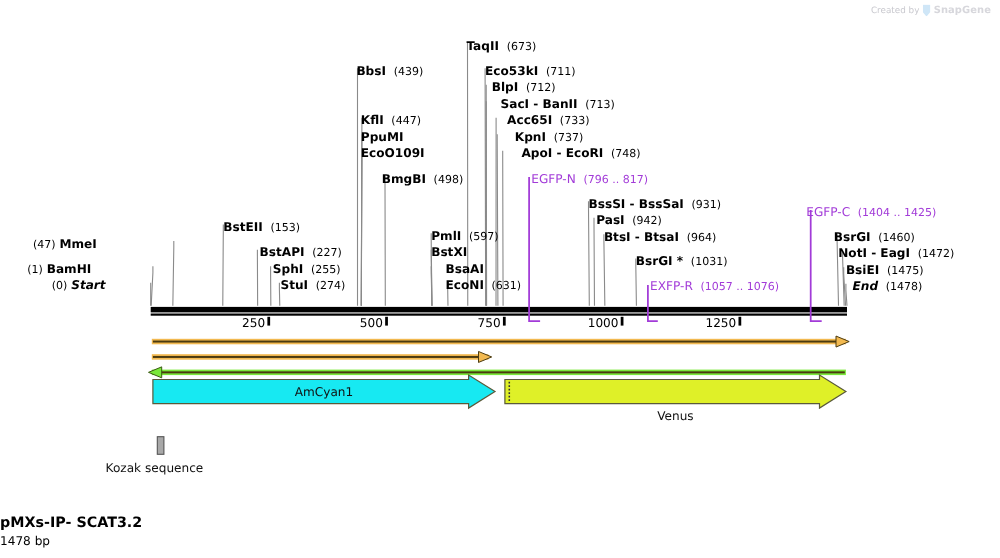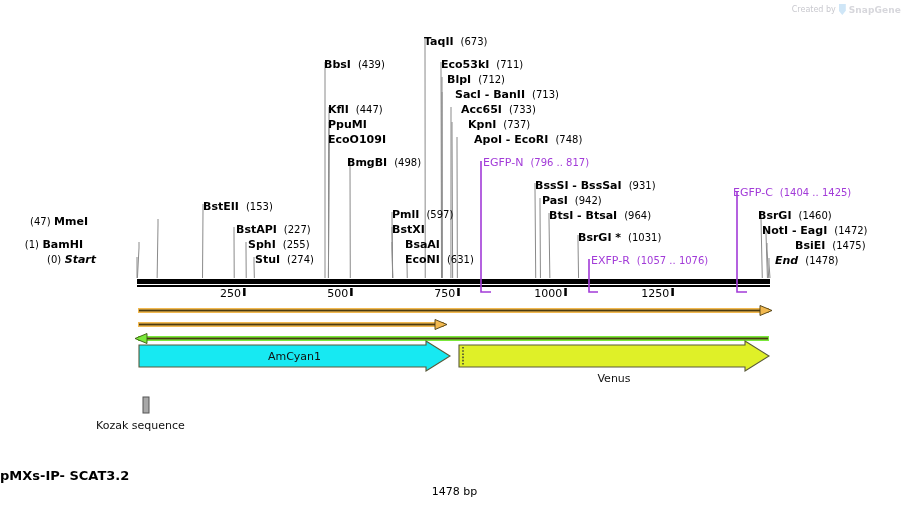--- a/index.html
+++ b/index.html
@@ -20,21 +20,21 @@
   .lbl .enz{font-weight:bold;color:#000;}
   .lbl .pos{color:#000;font-weight:normal;font-size:10px;}
   .lbl.ital .enz{font-style:italic;}
   .lbl.purple .enz{font-weight:normal;color:#a23bd8;}
   .lbl.purple .pos{color:#a23bd8;}
   .lbl.rt{}
 
   .ftlabel{position:absolute;font-size:11px;color:#111;white-space:nowrap;}
 
   .title{position:absolute;width:100%;text-align:left;font-weight:bold;font-size:13px;color:#000;}
-  .subtitle{position:absolute;width:100%;text-align:center;font-size:11px;color:#000;}
+  .subtitle{position:absolute;width:100%;text-align:left;font-size:11px;color:#000;}
 </style>
 </head>
 <body>
 
 <div id="map">
 
   <div class="wm">
     <span>Created by</span>
     <span class="wm-mark"></span>
     <span class="wm-name">SnapGene</span>
@@ -127,21 +127,21 @@
       <div class="lbl" style="left: 455px; top: 89px;"><span class="enz">SacI - BanII</span>&nbsp;&nbsp;<span class="pos">(713)</span></div>
       <div class="lbl" style="left: 461px; top: 104px;"><span class="enz">Acc65I</span>&nbsp;&nbsp;<span class="pos">(733)</span></div>
       <div class="lbl" style="left: 468px; top: 119px;"><span class="enz">KpnI</span>&nbsp;&nbsp;<span class="pos">(737)</span></div>
       <div class="lbl" style="left: 474px; top: 134px;"><span class="enz">ApoI - EcoRI</span>&nbsp;&nbsp;<span class="pos">(748)</span></div>
       <div class="lbl" style="left: 535px; top: 180px;"><span class="enz">BssSI - BssSaI</span>&nbsp;&nbsp;<span class="pos">(931)</span></div>
       <div class="lbl" style="left: 542px; top: 195px;"><span class="enz">PasI</span>&nbsp;&nbsp;<span class="pos">(942)</span></div>
       <div class="lbl" style="left: 549px; top: 210px;"><span class="enz">BtsI - BtsaI</span>&nbsp;&nbsp;<span class="pos">(964)</span></div>
       <div class="lbl" style="left: 578px; top: 232px;"><span class="enz">BsrGI *</span>&nbsp;&nbsp;<span class="pos">(1031)</span></div>
       <div class="lbl" style="left: 758px; top: 210px;"><span class="enz">BsrGI</span>&nbsp;&nbsp;<span class="pos">(1460)</span></div>
       <div class="lbl" style="left: 762px; top: 225px;"><span class="enz">NotI - EagI</span>&nbsp;&nbsp;<span class="pos">(1472)</span></div>
-      <div class="lbl" style="left: 769px; top: 240px; padding-left: 26px;"><span class="enz">BsiEI</span>&nbsp;&nbsp;<span class="pos">(1475)</span></div>
+      <div class="lbl" style="left: 769px; top: 240px;"><span class="enz">BsiEI</span>&nbsp;&nbsp;<span class="pos">(1475)</span></div>
       <div class="lbl ital" style="left: 775px; top: 255px;"><span class="enz">End</span>&nbsp;&nbsp;<span class="pos">(1478)</span></div>
       <div class="lbl purple" style="left: 483px; top: 157px;"><span class="enz">EGFP-N</span>&nbsp;&nbsp;<span class="pos">(796 .. 817)</span></div>
       <div class="lbl purple" style="left: 591px; top: 255px;"><span class="enz">EXFP-R</span>&nbsp;&nbsp;<span class="pos">(1057 .. 1076)</span></div>
       <div class="lbl purple" style="left: 733px; top: 187px;"><span class="enz">EGFP-C</span>&nbsp;&nbsp;<span class="pos">(1404 .. 1425)</span></div>
     </div>
 
   <div id="featurenames">
       <div class="ftlabel" style="left: 294.5px; top: 350px; transform: translateX(-50%);">AmCyan1</div>
       <div class="ftlabel" style="left: 614px; top: 372px; transform: translateX(-50%);">Venus</div>
     </div>

